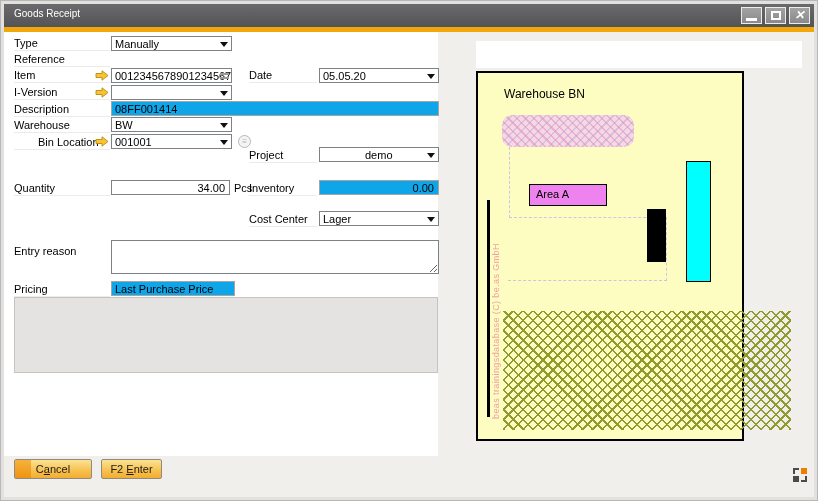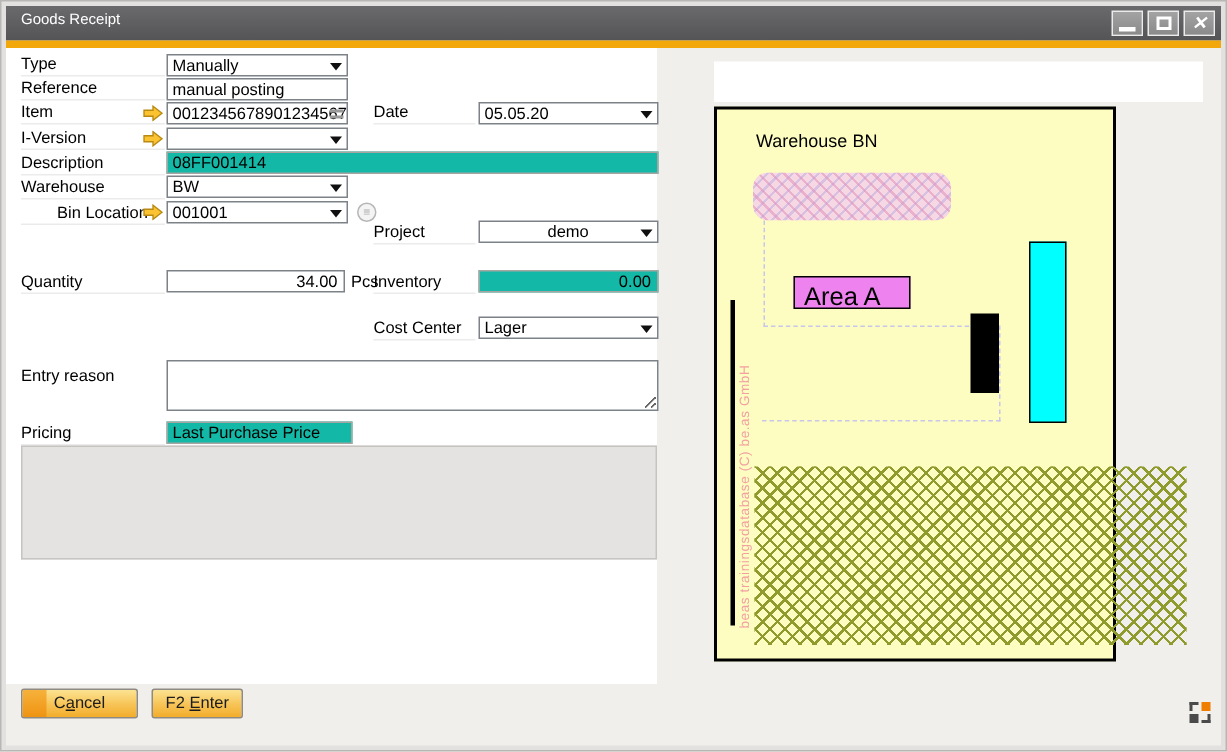--- a/index.html
+++ b/index.html
@@ -29,21 +29,21 @@
 
   
   .lbl { position:absolute; font-size:11px; color:#000; height:14px;
          border-bottom:1px solid #ebebeb; }
   .lbl.c1 { left:10px; width:96px; }
   .lbl.c2 { left:245px; width:68px; }
 
   .fld { position:absolute; height:15px; font-size:11px; line-height:13px;
          padding:1px 3px 0 3px; background:#fff; border:1px solid #7d8288;
          white-space:nowrap; overflow:hidden; }
-  .fld.ro { background:#14b8a6; border:1px solid #a7a5a2; }
+  .fld.ro { background:#0ea5e9; border:1px solid #a7a5a2; }
   .fld.num { text-align:right; padding-right:4px; }
   .dd-arrow { position:absolute; right:3px; top:5px; width:0; height:0;
               border-left:4px solid transparent; border-right:4px solid transparent;
               border-top:5px solid #101010; }
   .col1 { left:107px; width:121px; }
   .col2 { left:315px; width:120px; }
 
   .link-arrow { position:absolute; width:14px; height:11px; }
   .unit { position:absolute; font-size:11px; }
 
@@ -82,21 +82,21 @@
              border-radius:10px; background-color:#f6d8e4;
              background-image:
                repeating-linear-gradient(45deg, rgba(224,144,186,.55) 0 1.5px, transparent 1.5px 6px),
                repeating-linear-gradient(-45deg, rgba(186,168,224,.5) 0 1.5px, transparent 1.5px 6px); }
 
   .dash-v1 { position:absolute; left:31px; top:74px; height:71px; width:0; border-left:1px dashed #c8c6ea; }
   .dash-h1 { position:absolute; left:31px; top:144px; width:157px; height:0; border-top:1px dashed #c8c6ea; }
   .dash-v2 { position:absolute; left:188px; top:144px; height:64px; width:0; border-left:1px dashed #c8c6ea; }
   .dash-h2 { position:absolute; left:30px; top:207px; width:159px; height:0; border-top:1px dashed #c8c6ea; }
 
-  .area { position:absolute; border:1px solid #000; font-size:17px; color:#000;
+  .area { position:absolute; border:1px solid #000; font-size:11px; color:#000;
           padding:3px 0 0 6px; }
   .area-a { left:51px; top:111px; width:78px; height:22px; background:#ee82ee; }
   .area-b { left:51px; top:171px; width:105px; height:22px; background:#76a47e; }
   .rack-black { position:absolute; left:169px; top:136px; width:19px; height:53px; background:#000; }
   .rack-cyan  { position:absolute; left:208px; top:88px; width:25px; height:121px;
                 background:#00ffff; border:1px solid #000; }
   .wall-line { position:absolute; left:9px; top:127px; width:3px; height:217px; background:#000; }
 
   .watermark { position:absolute; left:13px; top:140px; height:206px;
                writing-mode:vertical-rl; transform:rotate(180deg);
@@ -128,21 +128,20 @@
   </div>
   <div class="accent"></div>
 
   <div class="client">
     <div class="form-white"></div>
 
     <span class="lbl c1" style="top:5px;">Type</span>
     <div class="fld col1" style="top:4px;"><span>Manually</span><i class="dd-arrow"></i></div>
 
     <span class="lbl c1" style="top:21px;">Reference</span>
-    <div class="fld col1" style="top:20px;">manual posting</div>
 
     <span class="lbl c1" style="top:37px;">Item</span>
     <svg class="link-arrow" style="left:91px; top:38px;" viewBox="0 0 14 11">
         <path d="M1 3.5 h6 V0.8 L13 5.5 L7 10.2 V7.5 H1 z" fill="#fbc332" stroke="#b98a12" stroke-width="0.9"></path>
       </svg>
     <div class="fld col1" style="top:36px; padding-right:12px;"><span>0012345678901234567890</span><span class="edit-bars">
           <i></i>
           <i></i>
         </span></div>
     <span class="lbl c2" style="top:37px;">Date</span>

